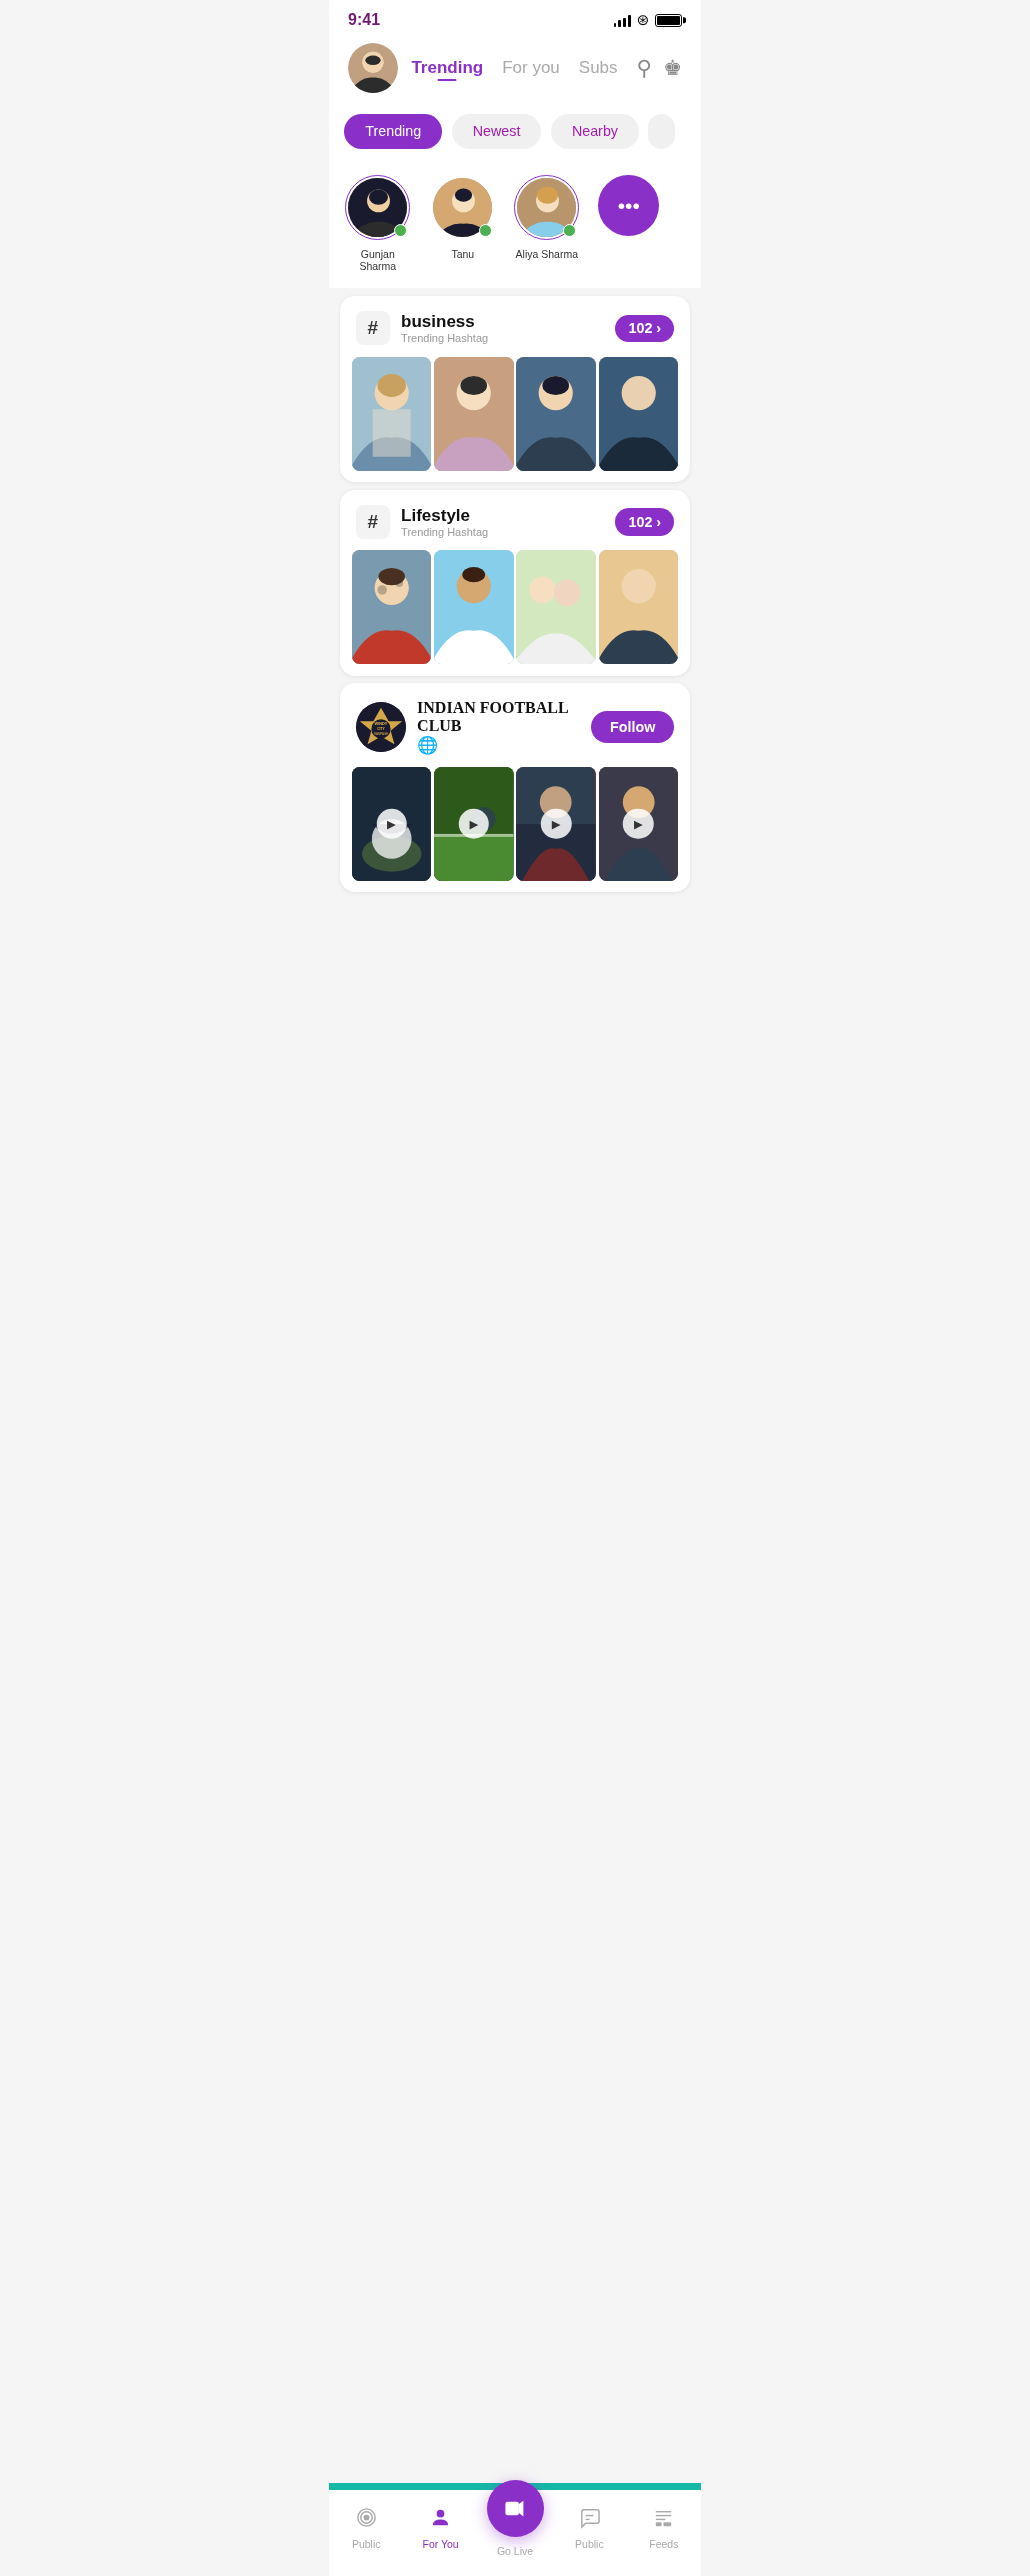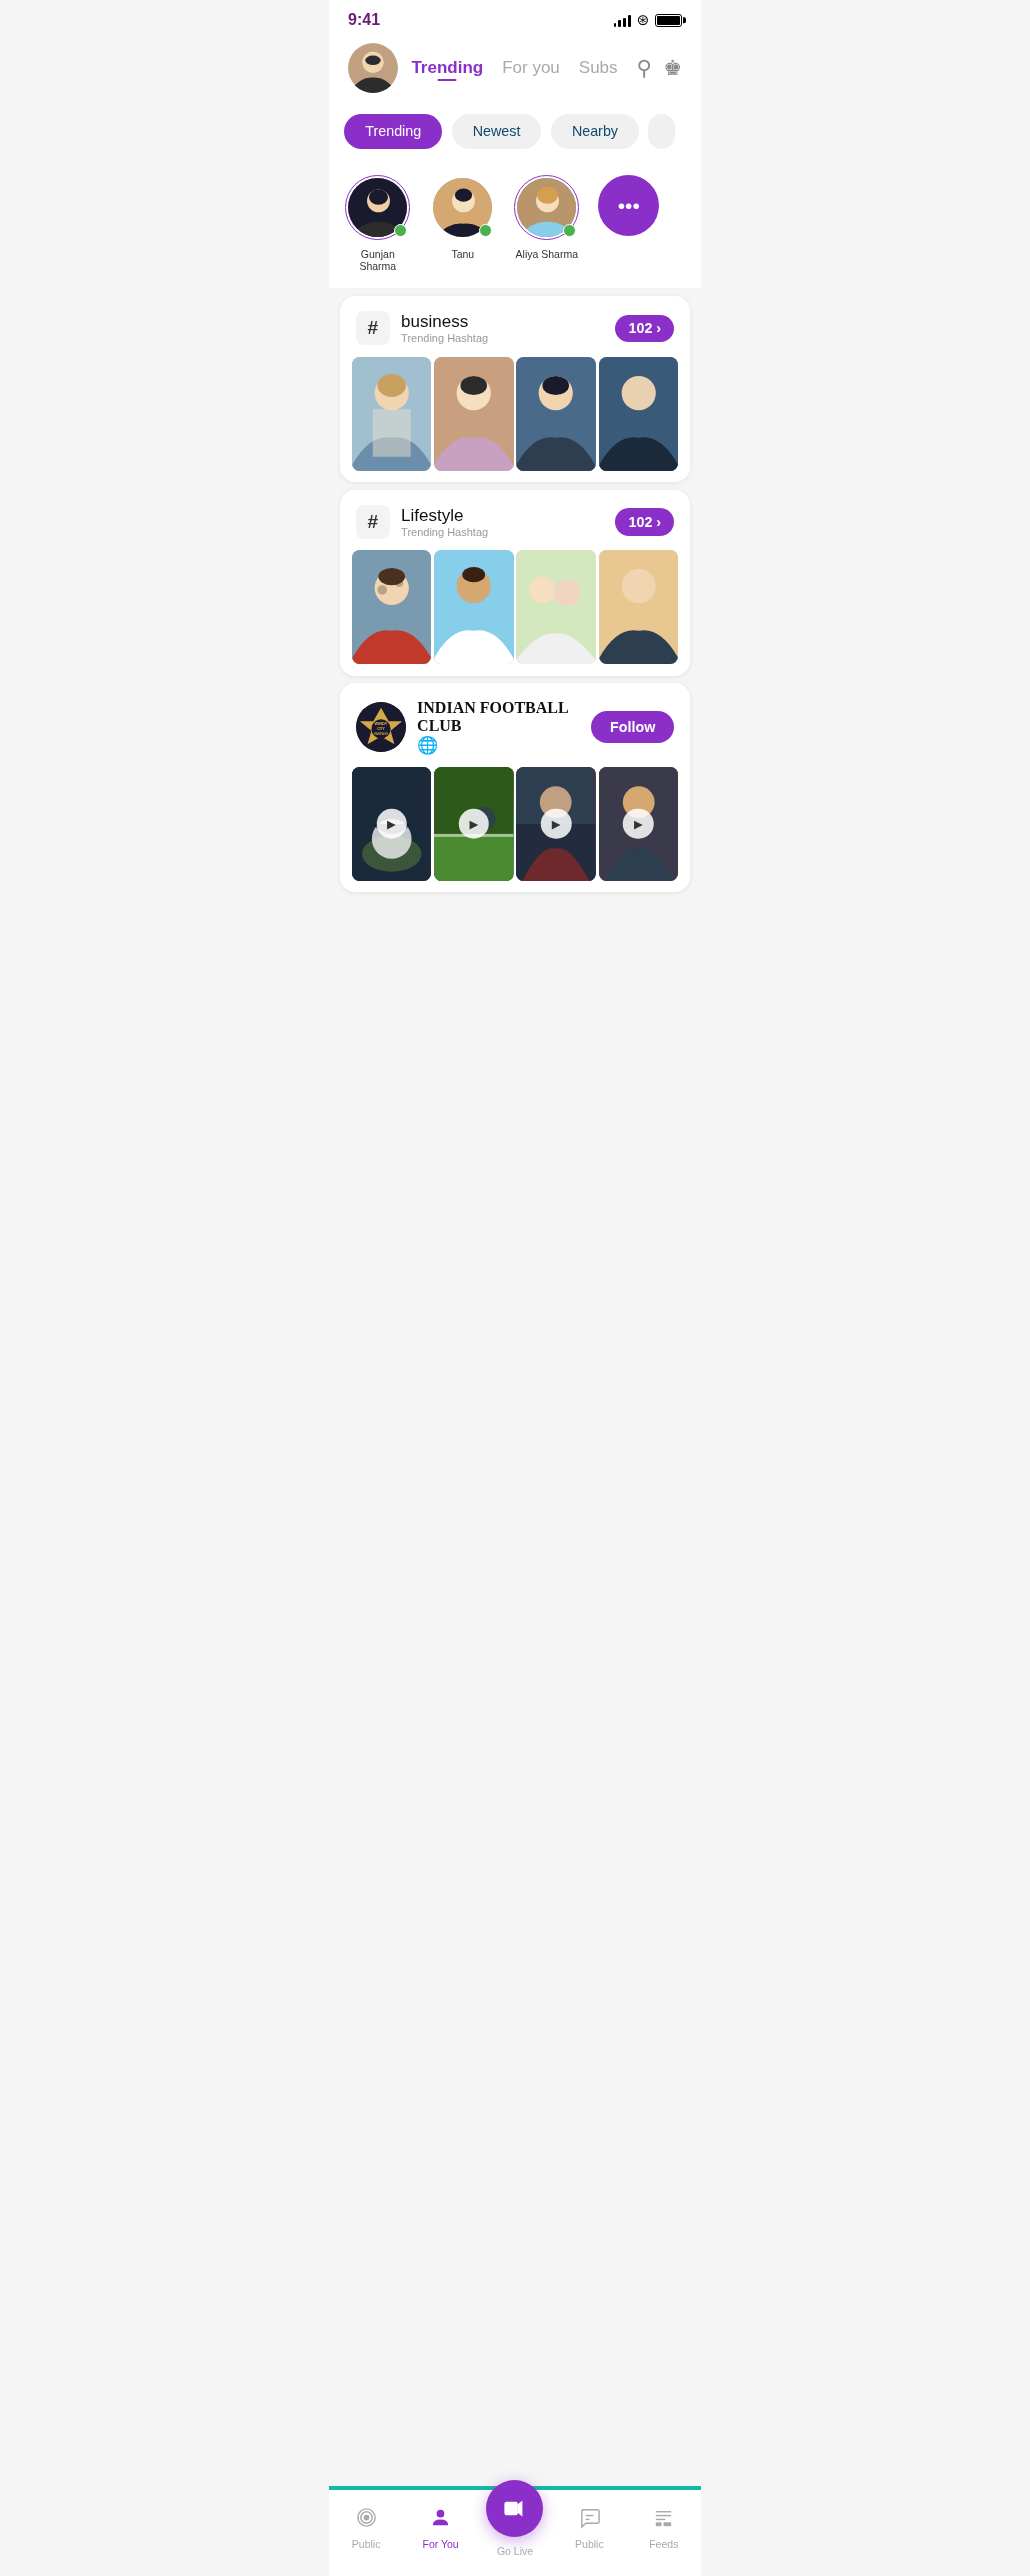--- a/index.html
+++ b/index.html
@@ -145,21 +145,21 @@
       cursor: pointer;
       white-space: nowrap;
       flex-shrink: 0;
     }
     .filter-tab.active {
       background: #8b2fc9;
       color: white;
     }
     .filter-tab.inactive {
       background: #f0f0f0;
-      color: #0c4a6e;
+      color: #a21caf;
     }
 
     
     .stories-row {
       background: white;
       padding: 11.4px 15.3px 15.3px;
       display: flex;
       gap: 19px;
       overflow-x: auto;
       scrollbar-width: none;
@@ -253,21 +253,21 @@
       justify-content: center;
       font-size: 19px;
       font-weight: 700;
       color: #333;
     }
     .hashtag-info {
       flex: 1;
     }
     .hashtag-name {
       font-size: 17px;
-      font-weight: 400;
+      font-weight: 700;
       color: #111;
     }
     .hashtag-sub {
       font-size: 11px;
       color: #999;
     }
     .count-badge {
       background: #8b2fc9;
       color: white;
       border-radius: 48px;
@@ -373,23 +373,23 @@
     
     .bottom-nav {
       position: fixed;
       bottom: 0;
       left: 50%;
       transform: translateX(-50%);
       width: 372px;
       background: white;
       display: flex;
       align-items: center;
-      justify-content: flex-end;
+      justify-content: center;
       padding: 9.5px 0 19px;
-      border-top: 4px solid #14b8a6;
+      border-top: 7px solid #14b8a6;
       z-index: 100;
     }
     .nav-tab {
       display: flex;
       flex-direction: column;
       align-items: center;
       gap: 3.8px;
       cursor: pointer;
       flex: 1;
     }

